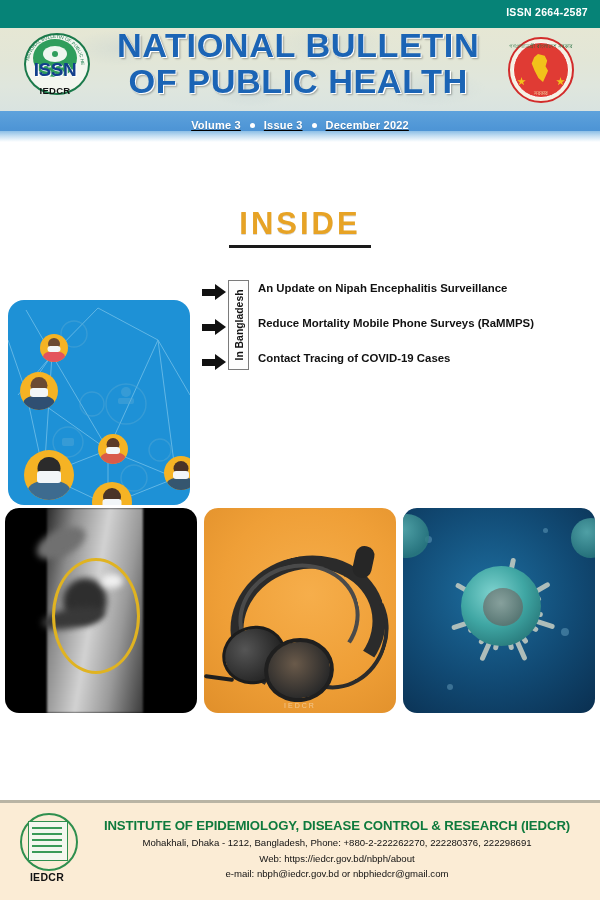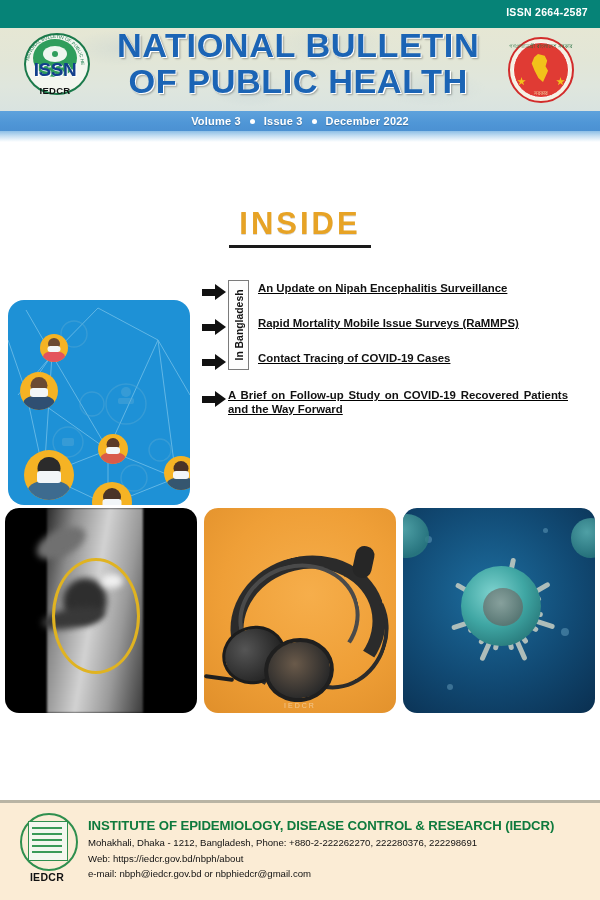--- a/index.html
+++ b/index.html
@@ -55,23 +55,23 @@
       background:#e03b34;border:1px solid #fff;}
   .gov-map{position:absolute;left:22px;top:17px;width:21px;height:28px;background:#f2c21a;
       clip-path:polygon(38% 0,70% 6%,82% 24%,74% 44%,86% 60%,62% 100%,40% 86%,22% 60%,8% 34%,20% 12%);}
   .gov-star{position:absolute;width:9px;height:9px;background:#f2c21a;
       clip-path:polygon(50% 0,61% 35%,98% 35%,68% 57%,79% 91%,50% 70%,21% 91%,32% 57%,2% 35%,39% 35%);}
   .gov-txt-top{position:absolute;left:0;top:6px;width:66px;text-align:center;
       color:#1e6b3a;font-size:5px;letter-spacing:.2px;}
   .gov-txt-bot{position:absolute;left:0;bottom:5px;width:66px;text-align:center;
       color:#f2e9b0;font-size:5px;}
 
-  .volbar{position:absolute;left:0;top:111px;width:600px;height:20px;
+  .volbar{position:absolute;left:0;top:111px;width:600px;height:28px;
       background:linear-gradient(180deg,#5ea2dc 0%,#4f96d6 60%,#4b91d2 100%);
-      display:flex;align-items:center;justify-content:center;gap:9px;}
+      display:flex;align-items:center;justify-content:center;gap:9px;text-decoration:underline;}
   .volbar span{color:#ffffff;font-size:11px;font-weight:bold;letter-spacing:.2px;
       text-shadow:0 1px 1px rgba(0,0,0,.25);}
   .voldot{width:5px;height:5px;border-radius:50%;background:#ffffff;display:inline-block;}
   .volbar-fade{position:absolute;left:0;top:131px;width:600px;height:11px;
       background:linear-gradient(180deg,#8dbfe6 0%,#c5dff2 45%,#ffffff 100%);}
 
   
   .inside-wrap{position:absolute;left:0;top:206px;width:600px;text-align:center;}
   .inside-title{display:inline-block;color:#e7a325;font-size:31px;font-weight:bold;
       letter-spacing:3px;padding:0 10px 3px 10px;border-bottom:3px solid #1a1a1a;
@@ -81,21 +81,21 @@
   .netbox{position:absolute;left:8px;top:300px;width:182px;height:205px;
       border-radius:16px;background:#1e91d6;overflow:hidden;}
   .netsvg{position:absolute;inset:0;}
   .avatar{position:absolute;border-radius:50%;background:#f5b324;overflow:hidden;}
   .av-head{position:absolute;left:50%;transform:translateX(-50%);border-radius:50%;}
   .av-body{position:absolute;left:50%;transform:translateX(-50%);border-radius:50% 50% 0 0;}
   .av-mask{position:absolute;left:50%;transform:translateX(-50%);background:#f2f6f8;
       border-radius:3px;}
 
   
-  .toc{position:absolute;left:202px;top:282px;width:392px;text-decoration:underline;}
+  .toc{position:absolute;left:202px;top:282px;width:392px;}
   .toc-row{display:flex;align-items:flex-start;margin-bottom:9px;}
   .arrow{flex:0 0 auto;width:26px;height:18px;position:relative;margin-top:1px;}
   .arrow::before{content:"";position:absolute;left:0;top:6px;width:15px;height:7px;
       background:#111;}
   .arrow::after{content:"";position:absolute;left:13px;top:1px;width:0;height:0;
       border-top:8px solid transparent;border-bottom:8px solid transparent;
       border-left:11px solid #111;}
   .toc-text{font-size:11.4px;font-weight:bold;color:#111;line-height:13.6px;
       text-align:justify;}
   .toc-text.j{text-align:justify;text-align-last:left;}
@@ -162,21 +162,21 @@
   .foot-line{position:absolute;left:0;top:800px;width:600px;height:3px;background:#b9b4a4;}
   .footer{position:absolute;left:0;top:803px;width:600px;height:97px;background:#fbecd5;}
   .foot-logo{position:absolute;left:14px;top:10px;width:66px;height:76px;}
   .fl-ring{position:absolute;left:6px;top:0;width:54px;height:54px;border-radius:50%;
       border:2px solid #2f8f4e;background:#fbecd5;}
   .fl-in{position:absolute;left:14px;top:8px;width:38px;height:38px;border:1px solid #2f8f4e;
       background:#f4f7ef;}
   .fl-bar{position:absolute;left:18px;width:30px;height:2px;background:#3a9a58;}
   .fl-name{position:absolute;left:0;top:58px;width:66px;text-align:center;color:#111;
       font-size:10.5px;font-weight:bold;letter-spacing:.3px;}
-  .foot-body{position:absolute;left:88px;top:14px;width:498px;text-align:left;}
+  .foot-body{position:absolute;left:88px;top:14px;width:498px;text-align:center;}
   .f-org{color:#0f7a3d;font-size:13.2px;font-weight:bold;letter-spacing:-.1px;
       line-height:17px;}
   .f-sub{color:#111;font-size:9.6px;line-height:13.6px;margin-top:2px;}
 </style>
 </head>
 <body>
 
 <div class="issn-band"></div>
 <div class="issn-text">ISSN 2664-2587</div>
 
@@ -288,29 +288,25 @@
   <span>In Bangladesh</span>
 </div>
 
 <div class="toc">
   <div class="toc-row" style="margin-bottom:16px">
     <span class="arrow"></span>
     <span class="toc-text toc-indent">An Update on Nipah Encephalitis Surveillance</span>
   </div>
   <div class="toc-row" style="margin-bottom:16px">
     <span class="arrow"></span>
-    <span class="toc-text toc-indent">Rapid Mortality Mobile Issue Surveys (RaMMPS)</span>
+    <span class="toc-text toc-indent">Reduce Mortality Mobile Phone Surveys (RaMMPS)</span>
   </div>
   <div class="toc-row" style="margin-bottom:18px">
     <span class="arrow"></span>
     <span class="toc-text toc-indent">Contact Tracing of COVID-19 Cases</span>
-  </div>
-  <div class="toc-row" style="margin-bottom:14px">
-    <span class="arrow"></span>
-    <span class="toc-text j" style="width:340px">A Brief on Follow-up Study on COVID-19 Recovered Patients and the Way Forward</span>
   </div>
 </div>
 
 <div class="photos">
 
   <div class="photo xray">
     <div class="xray-body"></div>
     <div class="xray-t" style="left:30px;top:22px;width:52px;height:26px;background:#707070;transform:rotate(-25deg)"></div>
     <div class="xray-t" style="left:58px;top:70px;width:44px;height:46px;background:#2e2e2e;transform:rotate(15deg)"></div>
     <div class="xray-t" style="left:36px;top:100px;width:64px;height:20px;background:#383838;transform:rotate(-10deg)"></div>

